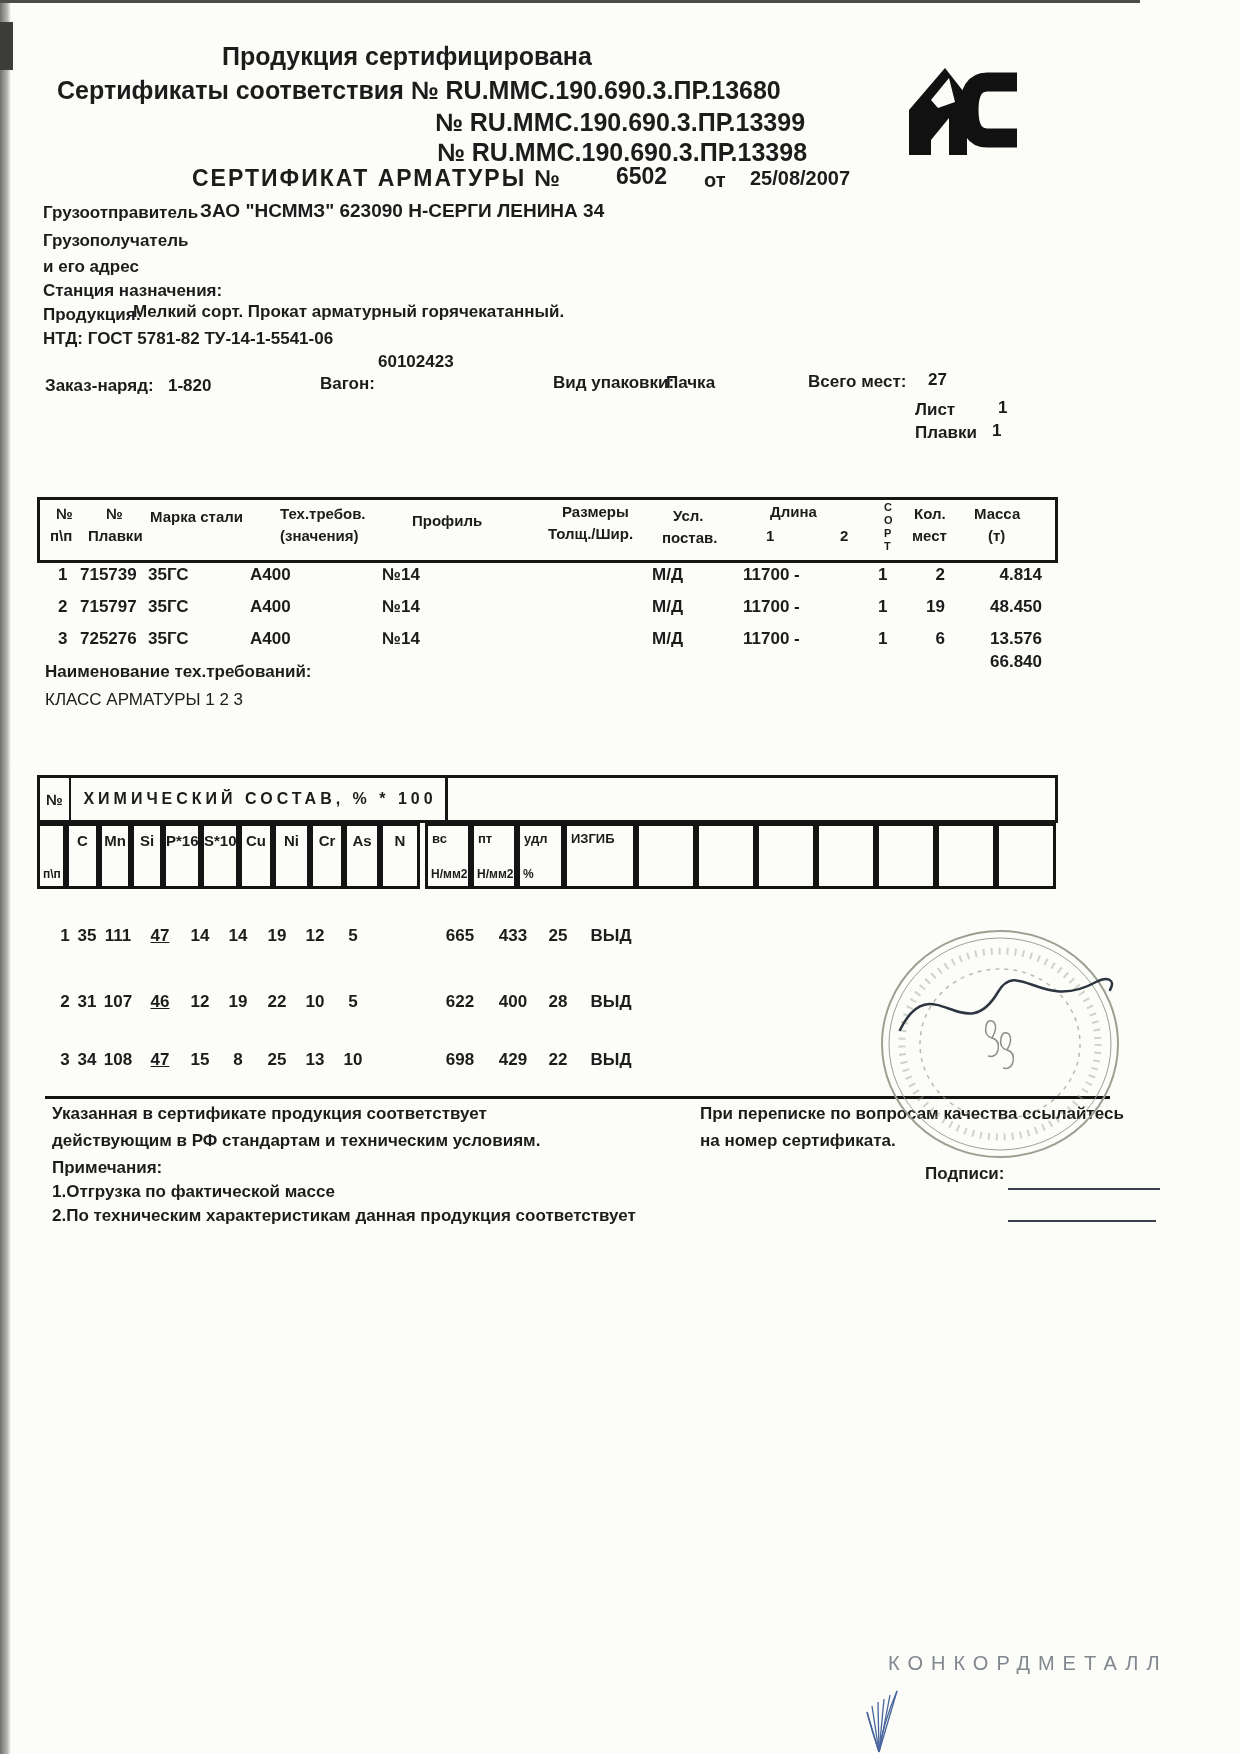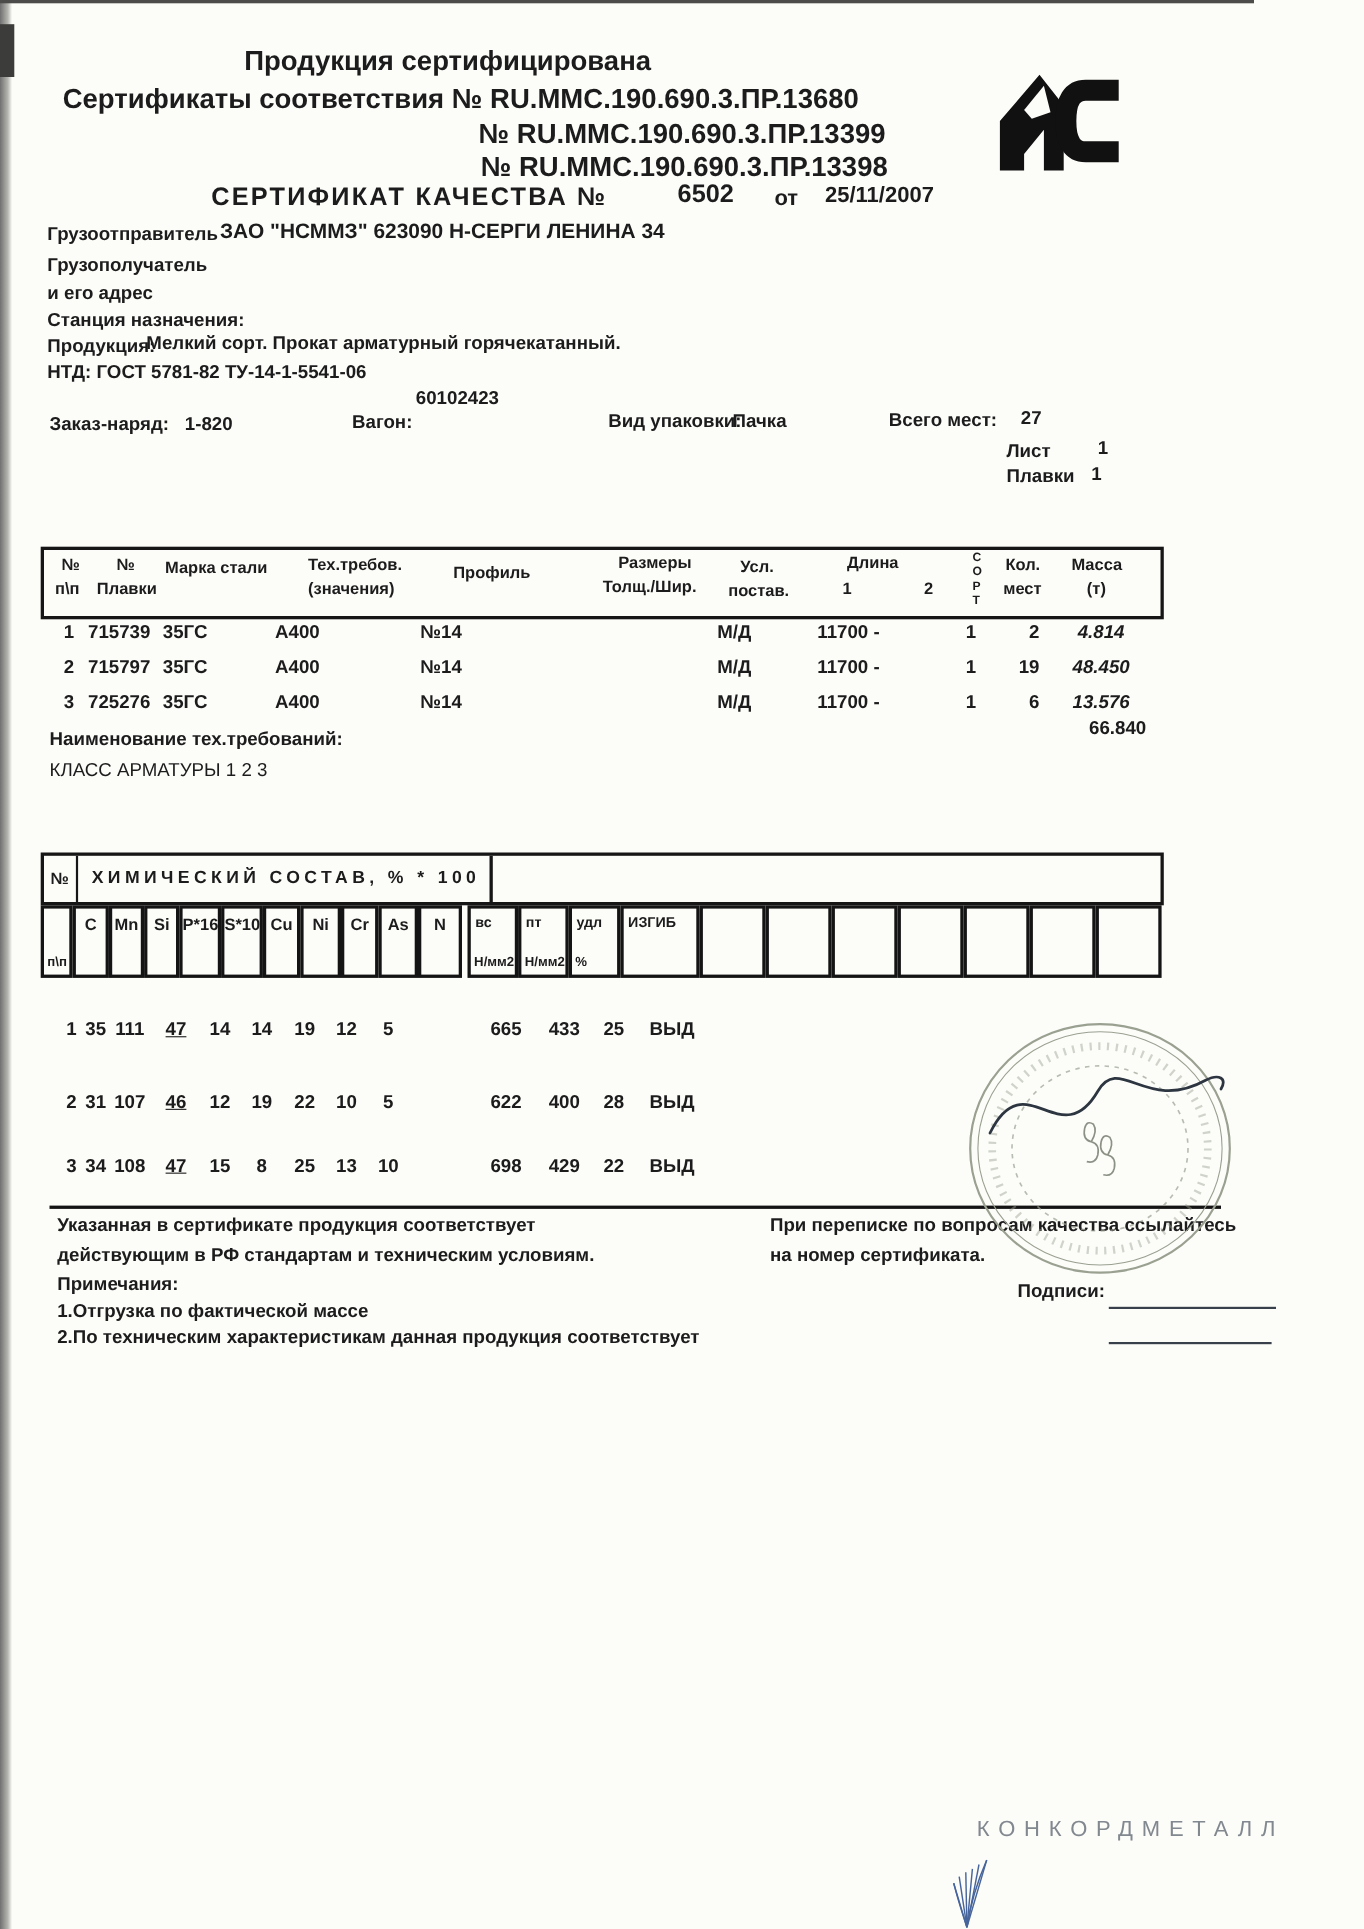--- a/index.html
+++ b/index.html
@@ -14,21 +14,21 @@
   .edge-top{position:absolute;left:0;top:0;width:1140px;height:3px;background:#4c4c4a;}
   .corner-mark{position:absolute;left:0;top:22px;width:13px;height:48px;background:#3c3c3a;}
   
   .mt-box{position:absolute;left:37px;top:497px;width:1021px;height:66px;
           border:3px solid #161616;box-sizing:border-box;}
   .mt-box .abs{font-weight:bold;font-size:15px;}
   .mt-row{position:absolute;left:0;top:0;width:1240px;height:0;}
   .mt-row span{position:absolute;font-weight:bold;font-size:17px;white-space:nowrap;}
   .c-num{left:58px;} .c-pl{left:80px;} .c-mk{left:148px;} .c-th{left:250px;}
   .c-pf{left:382px;} .c-us{left:652px;} .c-dl{left:743px;} .c-st{left:878px;}
-  .c-ms{left:903px;width:42px;text-align:right;} .c-ma{left:960px;width:82px;text-align:center;font-style:italic;}
+  .c-ms{left:903px;width:42px;text-align:right;} .c-ma{left:960px;width:82px;text-align:right;}
   .sort-vert{white-space:pre-line !important;line-height:13px;}
   
   .ch-band1{position:absolute;left:37px;top:775px;width:1021px;height:48px;
             border:3px solid #161616;box-sizing:border-box;}
   .vline{position:absolute;top:0;width:2px;height:100%;background:#161616;}
   .ch-band2{position:absolute;left:37px;top:823px;width:1021px;height:66px;display:flex;}
   .c2cell{flex:0 0 auto;border:3px solid #141414;box-sizing:border-box;position:relative;}
   .c2cell .el{display:block;text-align:center;margin-top:6px;font-weight:bold;font-size:15px;}
   .c2cell .tl{position:absolute;top:5px;left:4px;font-weight:bold;font-size:13px;}
   .c2cell .bl{position:absolute;bottom:5px;left:3px;font-weight:bold;font-size:12px;}
@@ -59,24 +59,24 @@
   <div class="abs b t25" style="left:435px;top:108px">№ RU.MMC.190.690.3.ПР.13399</div>
   <div class="abs b t25" style="left:437px;top:138px">№ RU.MMC.190.690.3.ПР.13398</div>
 
   <svg class="abs" style="left:905px;top:62px" width="116" height="97" viewBox="0 0 116 97">
     <rect x="0" y="0" width="116" height="97" fill="#fcfcf9"></rect>
     <polygon points="4,93 4,48 40,6 62,34 62,93 44,93 44,56 26,78 26,93" fill="#111"></polygon>
     <polygon points="26,38 44,16 50,40 33,46" fill="#fcfcf9"></polygon>
     <path d="M112,20 H82 Q64,20 64,48 Q64,76 82,76 H112" fill="none" stroke="#111" stroke-width="19"></path>
   </svg>
 
-  <div class="abs b t23" style="left:192px;top:165px;letter-spacing:2px">СЕРТИФИКАТ  КАЧЕСТВА  №</div>
+  <div class="abs b t23" style="left:192px;top:165px;letter-spacing:2px">СЕРТИФИКАТ  АРМАТУРЫ  №</div>
   <div class="abs b t23" style="left:616px;top:163px">6502</div>
   <div class="abs b t20" style="left:704px;top:169px">от</div>
-  <div class="abs b t20" style="left:750px;top:167px">25/11/2007</div>
+  <div class="abs b t20" style="left:750px;top:167px">25/08/2007</div>
 
   <div class="abs b t17" style="left:43px;top:203px">Грузоотправитель</div>
   <div class="abs b t19" style="left:200px;top:200px">ЗАО "НСММЗ"  623090 Н-СЕРГИ ЛЕНИНА 34</div>
   <div class="abs b t17" style="left:43px;top:231px">Грузополучатель</div>
   <div class="abs b t17" style="left:43px;top:257px">и его адрес</div>
   <div class="abs b t17" style="left:43px;top:281px">Станция назначения:</div>
   <div class="abs b t17" style="left:43px;top:305px">Продукция:</div>
   <div class="abs b t17" style="left:133px;top:302px">Мелкий сорт. Прокат арматурный горячекатанный.</div>
   <div class="abs b t17" style="left:43px;top:329px">НТД: ГОСТ 5781-82  ТУ-14-1-5541-06</div>
 

